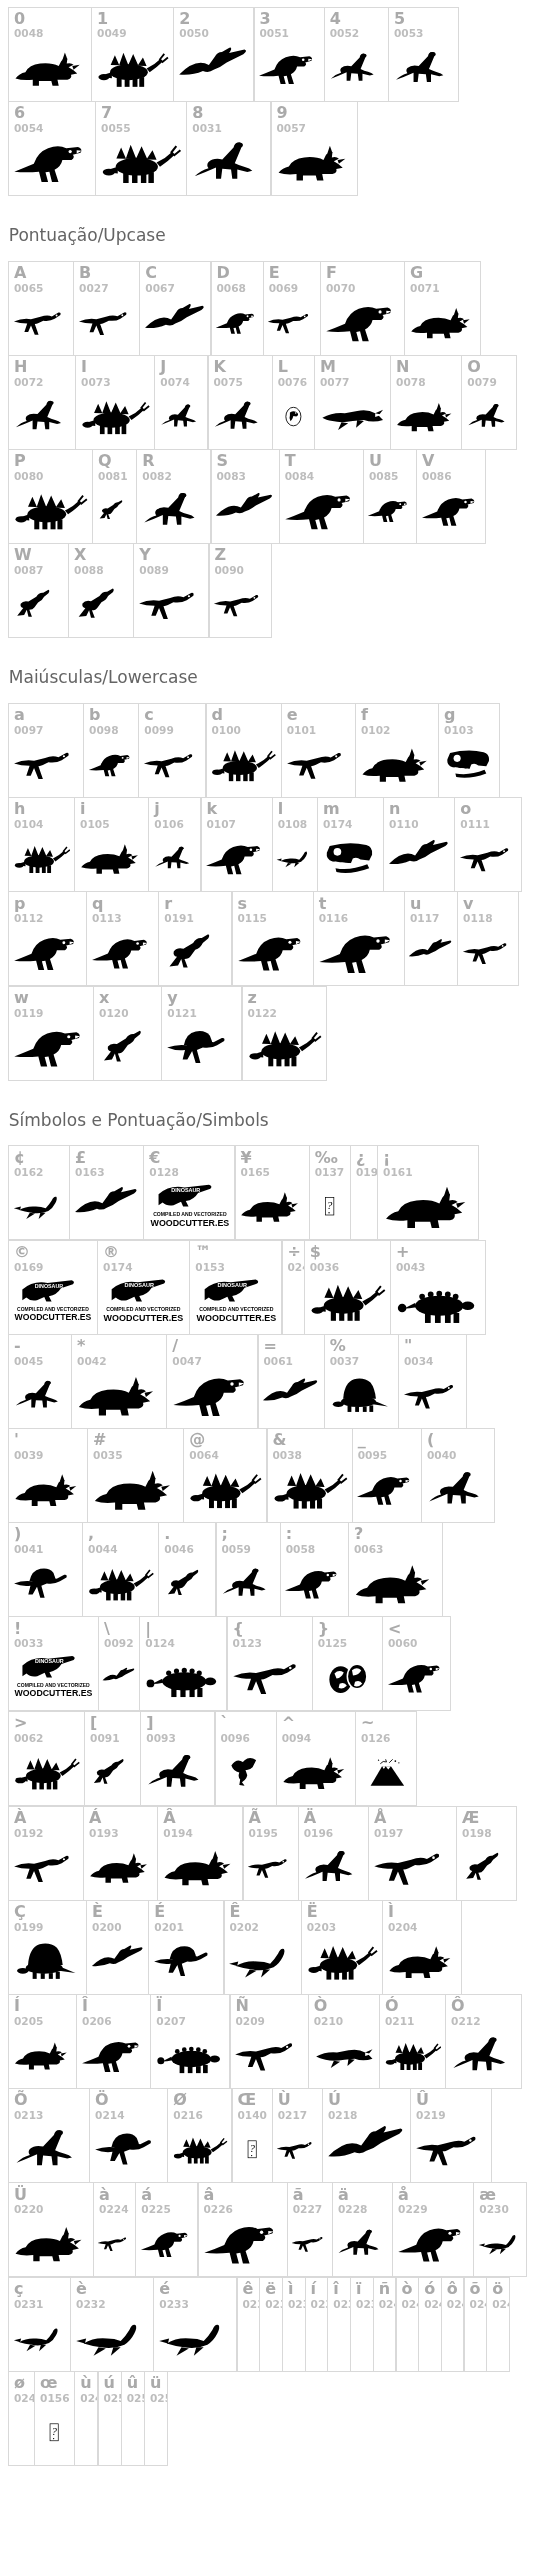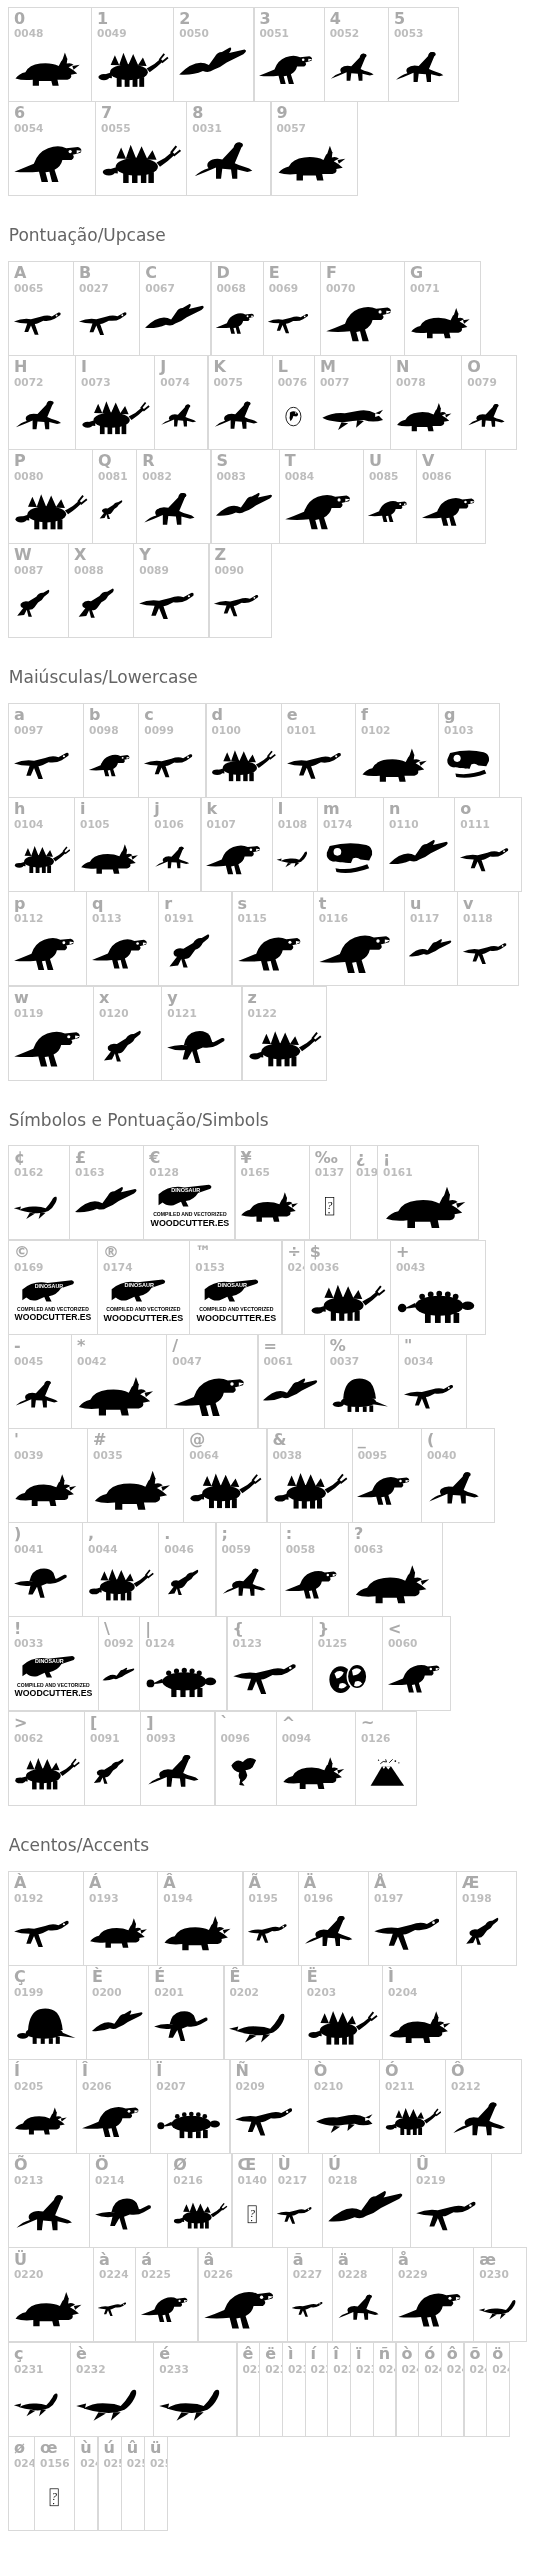--- a/index.html
+++ b/index.html
@@ -1148,21 +1148,20 @@
             <div class="glyphwrap">
               <svg class="glyph" viewBox="0 0 120 72">
                 <use href="#g-volcano"></use>
               </svg>
             </div>
           </div>
         </div>
       </div>
   </div>
   <div class="section">
-    <h2 class="section-title">Acentos/Accents</h2>
     <div class="rows">
         <div class="row">
           <div class="cell" style="width: 76px;">
             <span class="char">À</span>
             <span class="code">0192</span>
             <div class="glyphwrap">
               <svg class="glyph" viewBox="0 0 120 72">
                 <use href="#g-raptor"></use>
               </svg>
             </div>

